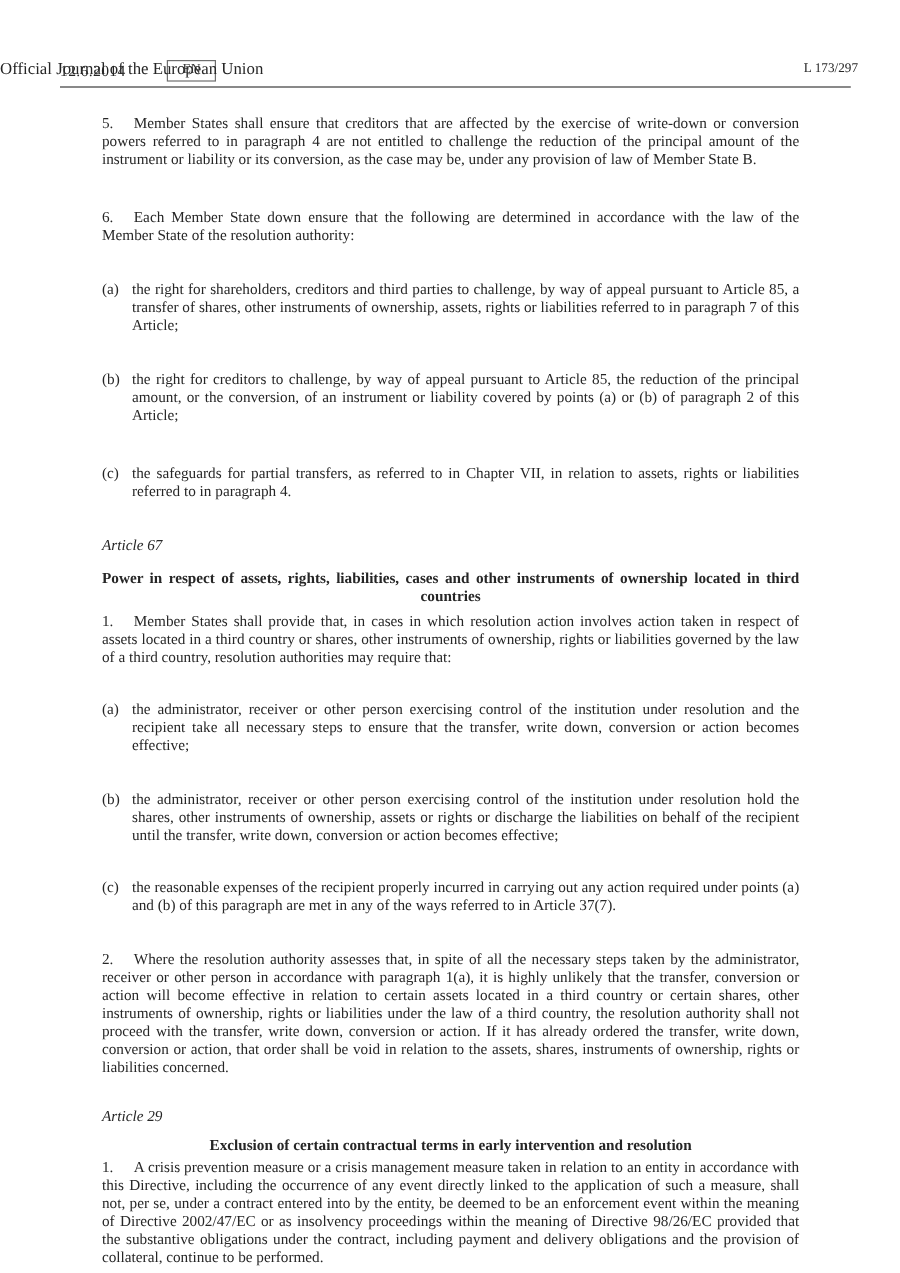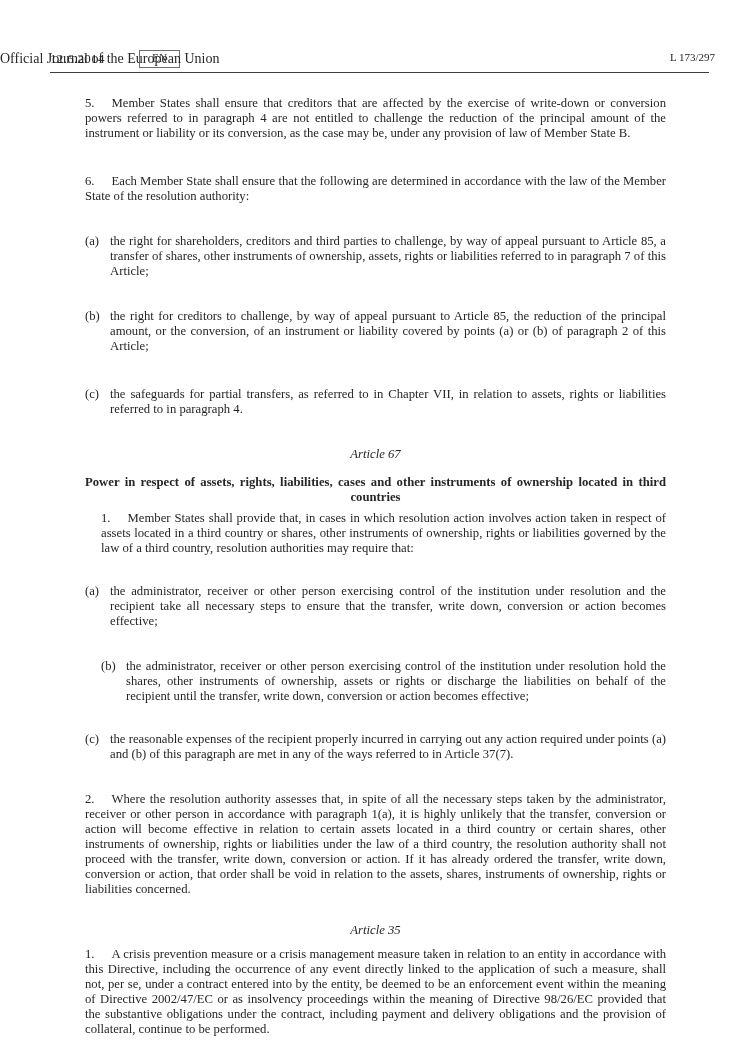--- a/index.html
+++ b/index.html
@@ -79,34 +79,34 @@
     padding-left: 25px;
     text-align: justify;
     margin: 0 0 30px 0;
   }
   .list-label {
     position: absolute;
     left: 0;
     top: 0;
   }
   .article-label {
-    text-align: center;
+    text-align: left;
     font-style: italic;
     margin: 0 0 13px 0;
   }
   .article-title {
     font-weight: bold;
     text-align: justify;
     text-align-last: center;
     -moz-text-align-last: center;
     margin: 0 0 6px 0;
   }
   
   .mb33 { margin-bottom: 33px; }
-  .mb28 { margin-bottom: 28px; margin-left: 16px; }
+  .mb28 { margin-bottom: 28px; }
   .mb26 { margin-bottom: 26px; }
   .mb9  { margin-bottom: 9px; }
   .mb4  { margin-bottom: 4px; }
   .mb0  { margin-bottom: 0; }
 </style>
 </head>
 <body>
 
 <div class="page">
 
@@ -115,21 +115,21 @@
     <span class="header-lang-box">EN</span>
     <div class="header-title">Official Journal of the European Union</div>
     <span class="header-pageref">L 173/297</span>
     <div class="header-rule"></div>
   </div>
 
   <div class="body">
 
     <p class="para mb33"><span class="pnum">5.</span><span>Member States shall ensure that creditors that are affected by the exercise of write-down or conversion powers referred to in paragraph 4 are not entitled to challenge the reduction of the principal amount of the instrument or liability or its conversion, as the case may be, under any provision of law of Member State B.</span></p>
 
-    <p class="para"><span class="pnum">6.</span><span>Each Member State shall ensure that the following are determined in accordance with the law of the Member State of the resolution authority:</span></p>
+    <p class="para"><span class="pnum">6.</span><span>Each Member State down ensure that the following are determined in accordance with the law of the Member State of the resolution authority:</span></p>
 
     <div class="list-item">
       <span class="list-label">(a)</span>
       <span>the right for shareholders, creditors and third parties to challenge, by way of appeal pursuant to Article 85, a transfer of shares, other instruments of ownership, assets, rights or liabilities referred to in paragraph 7 of this Article;</span>
     </div>
     <div class="list-item mb33">
       <span class="list-label">(b)</span>
       <span>the right for creditors to challenge, by way of appeal pursuant to Article 85, the reduction of the principal amount, or the conversion, of an instrument or liability covered by points (a) or (b) of paragraph 2 of this Article;</span>
     </div>
     <div class="list-item">
@@ -150,18 +150,19 @@
       <span class="list-label">(b)</span>
       <span>the administrator, receiver or other person exercising control of the institution under resolution hold the shares, other instruments of ownership, assets or rights or discharge the liabilities on behalf of the recipient until the transfer, write down, conversion or action becomes effective;</span>
     </div>
     <div class="list-item">
       <span class="list-label">(c)</span>
       <span>the reasonable expenses of the recipient properly incurred in carrying out any action required under points (a) and (b) of this paragraph are met in any of the ways referred to in Article 37(7).</span>
     </div>
 
     <p class="para mb26"><span class="pnum">2.</span><span>Where the resolution authority assesses that, in spite of all the necessary steps taken by the administrator, receiver or other person in accordance with paragraph 1(a), it is highly unlikely that the transfer, conversion or action will become effective in relation to certain assets located in a third country or certain shares, other instruments of ownership, rights or liabilities under the law of a third country, the resolution authority shall not proceed with the transfer, write down, conversion or action. If it has already ordered the transfer, write down, conversion or action, that order shall be void in relation to the assets, shares, instruments of ownership, rights or liabilities concerned.</span></p>
 
-    <div class="article-label mb9">Article 35</div>
+    <div class="article-label mb9">Article 29</div>
+    <div class="article-title mb4">Exclusion of certain contractual terms in early intervention and resolution</div>
 
     <p class="para mb0"><span class="pnum">1.</span><span>A crisis prevention measure or a crisis management measure taken in relation to an entity in accordance with this Directive, including the occurrence of any event directly linked to the application of such a measure, shall not, per se, under a contract entered into by the entity, be deemed to be an enforcement event within the meaning of Directive 2002/47/EC or as insolvency proceedings within the meaning of Directive 98/26/EC provided that the substantive obligations under the contract, including payment and delivery obligations and the provision of collateral, continue to be performed.</span></p>
 
   </div>
 </div>
 
 </body></html>

